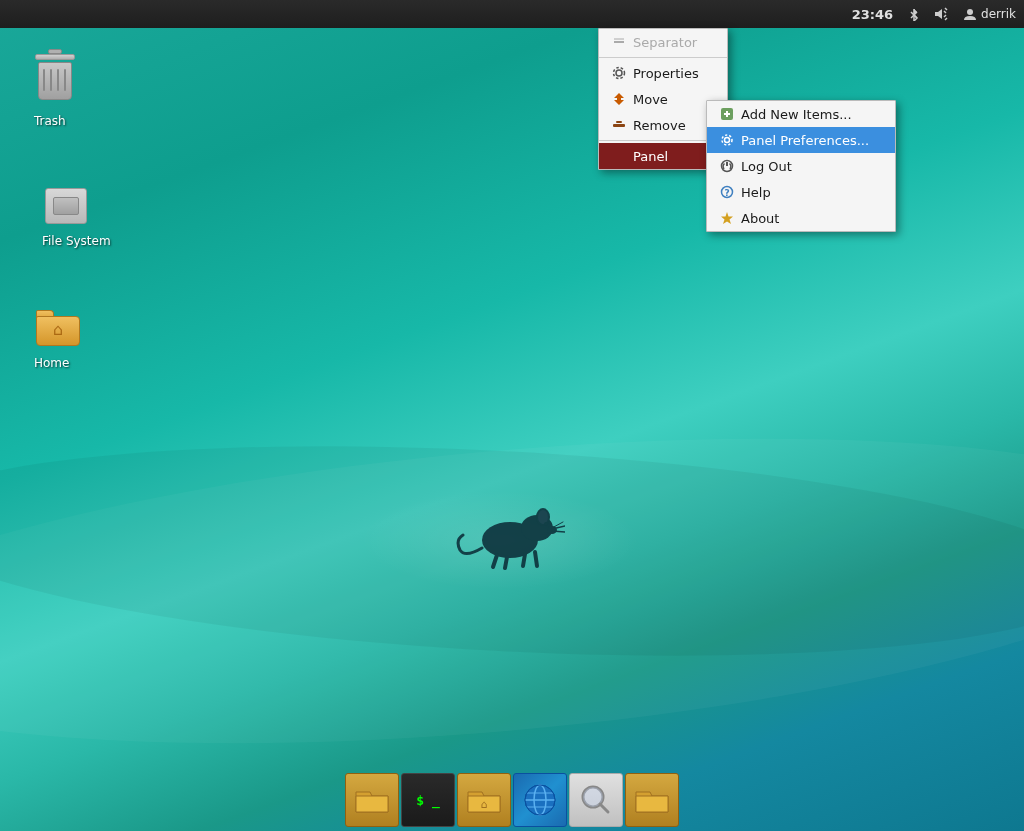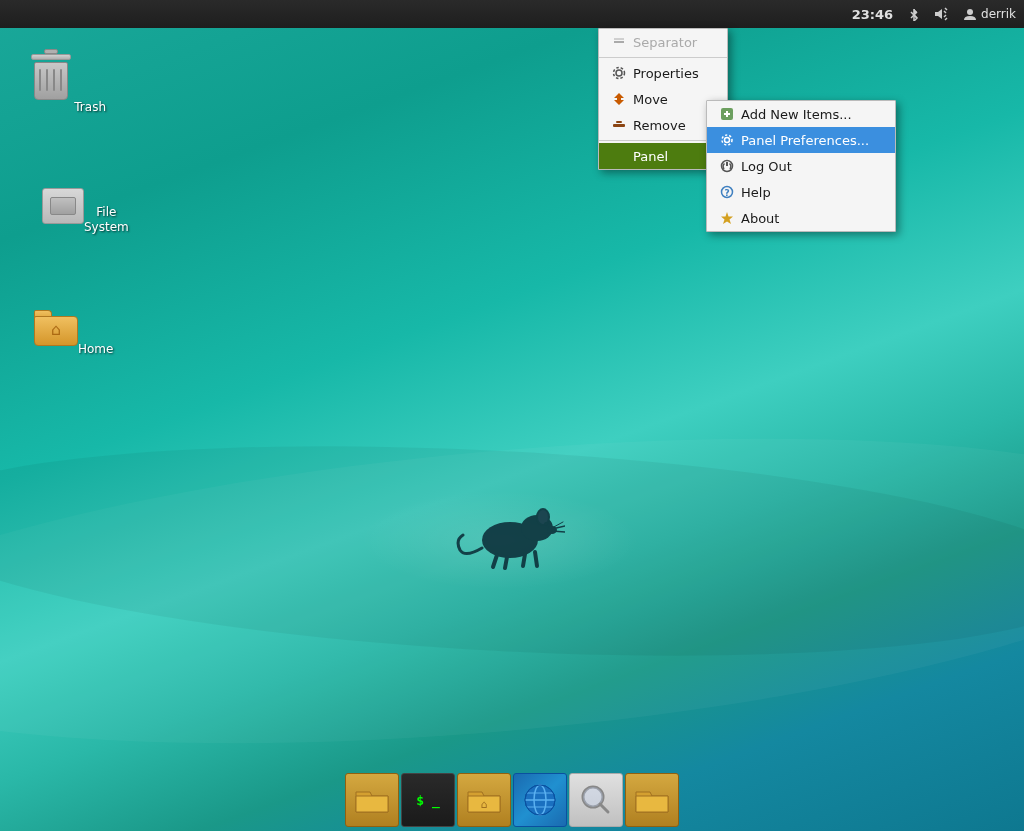--- a/index.html
+++ b/index.html
@@ -31,22 +31,22 @@
       background: linear-gradient(to bottom, #2a2a2a, #1e1e1e);
       display: flex;
       align-items: center;
       z-index: 100;
     }
 
     
     .desktop-icon {
       position: absolute;
       display: flex;
-      flex-direction: row;
-      align-items: flex-end;
+      flex-direction: column;
+      align-items: flex-start;
       cursor: pointer;
       width: 80px;
       padding: 4px;
       border-radius: 4px;
     }
 
     .desktop-icon .icon-img {
       width: 48px;
       height: 48px;
       display: flex;
@@ -196,21 +196,21 @@
       justify-content: space-between;
     }
 
     .menu-item.has-submenu .menu-item-left {
       display: flex;
       align-items: center;
       gap: 6px;
     }
 
     .menu-item.active {
-      background: #4d7c0f;
+      background: #7f1d1d;
       color: white;
     }
 
     .menu-separator {
       height: 1px;
       background: #ccc;
       margin: 2px 0;
     }
 
     .menu-arrow {

